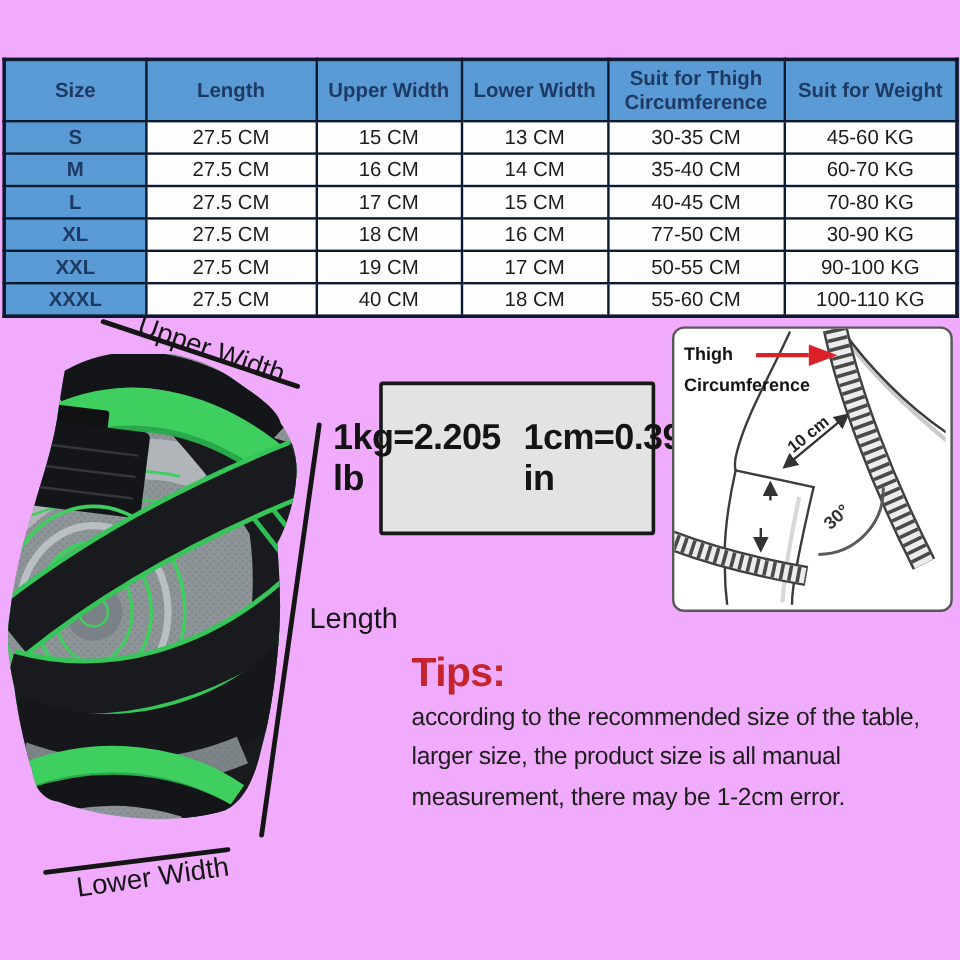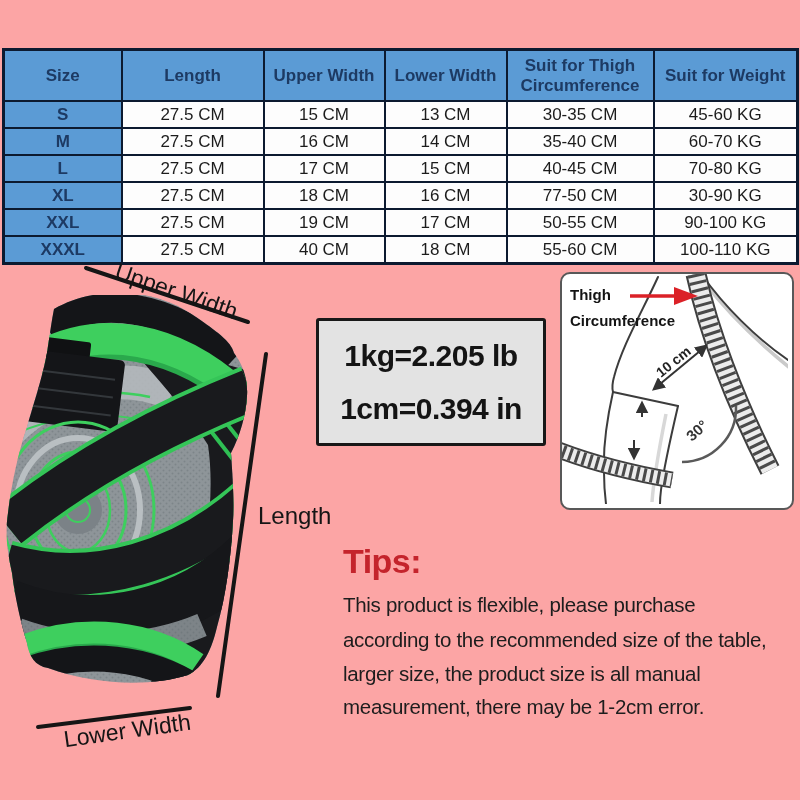--- a/index.html
+++ b/index.html
@@ -1,16 +1,16 @@
 <!DOCTYPE html>
 <html><head>
 <meta charset="utf-8">
 <style>
   html,body{margin:0;padding:0;background:#fff;}
-  .stage{position:relative;width:800px;height:800px;background:#fca5a5;overflow:hidden;
+  .stage{position:relative;width:800px;height:800px;background:#f0abfc;overflow:hidden;
          font-family:"Liberation Sans",sans-serif;}
 
   
   .size-table{position:absolute;left:2px;top:48px;width:794px;border-collapse:collapse;
               table-layout:fixed;}
   .size-table th,.size-table td{border:2px solid #0c1a30;text-align:center;vertical-align:middle;
               padding:0;line-height:1.15;}
   .size-table{border:3px solid #0c1a30;}
   .size-table thead th{background:#5b9bd5;color:#1d3a63;font-size:17px;font-weight:600;height:49px;}
   .size-table td{height:25px;font-size:17px;color:#1c1c1c;background:#fdfdfd;font-weight:500;}
@@ -20,21 +20,21 @@
   .dim-lines{position:absolute;left:0;top:0;pointer-events:none;}
   .dim-label{position:absolute;color:#151515;font-size:23px;font-weight:500;white-space:nowrap;}
   .upper-width-label{left:106px;top:253px;width:158px;text-align:center;
                      transform:rotate(19deg);transform-origin:0 0;}
   .length-label{left:258px;top:502px;font-size:24px;}
   .lower-width-label{left:58px;top:727px;width:136px;text-align:center;
                      transform:rotate(-8deg);transform-origin:0 0;}
 
   
   .conv-box{position:absolute;left:316px;top:318px;width:224px;height:122px;background:#e3e3e3;
-            border:3px solid #181818;border-radius:3px;display:flex;flex-direction:column;
+            border:3px solid #181818;border-radius:3px;display:flex;flex-direction:row;
             justify-content:center;align-items:center;gap:19px;}
   .conv-line{font-size:30px;font-weight:600;color:#141414;letter-spacing:-0.5px;}
 
   
   .diagram-box{position:absolute;left:560px;top:272px;width:230px;height:234px;background:#fff;
                border:2px solid #585858;border-radius:10px;}
   .diagram-box svg{display:block;}
 
   
   .tips{position:absolute;left:343px;top:545px;width:456px;color:#1d1d1d;}
@@ -240,20 +240,19 @@
       <line x1="72" y1="166" x2="72" y2="184" stroke="#333" stroke-width="2" marker-end="url(#ah)"></line>
 
       <path d="M 120,188 A 54,54 0 0 0 174,132" stroke="#5a5a5a" stroke-width="2.5" fill="none"></path>
       <text transform="translate(130,168) rotate(-42)" font-size="15" font-weight="600" fill="#333">30°</text>
     </svg>
   </div>
 
   <div class="tips">
     <div class="line first">
       <span class="tips-label">Tips:</span>
-      <span>This product is flexible, please purchase</span>
     </div>
     <div class="line">according to the recommended size of the table,</div>
     <div class="line">larger size, the product size is all manual</div>
     <div class="line">measurement, there may be 1-2cm error.</div>
   </div>
 
 </div>
 
 </body></html>

